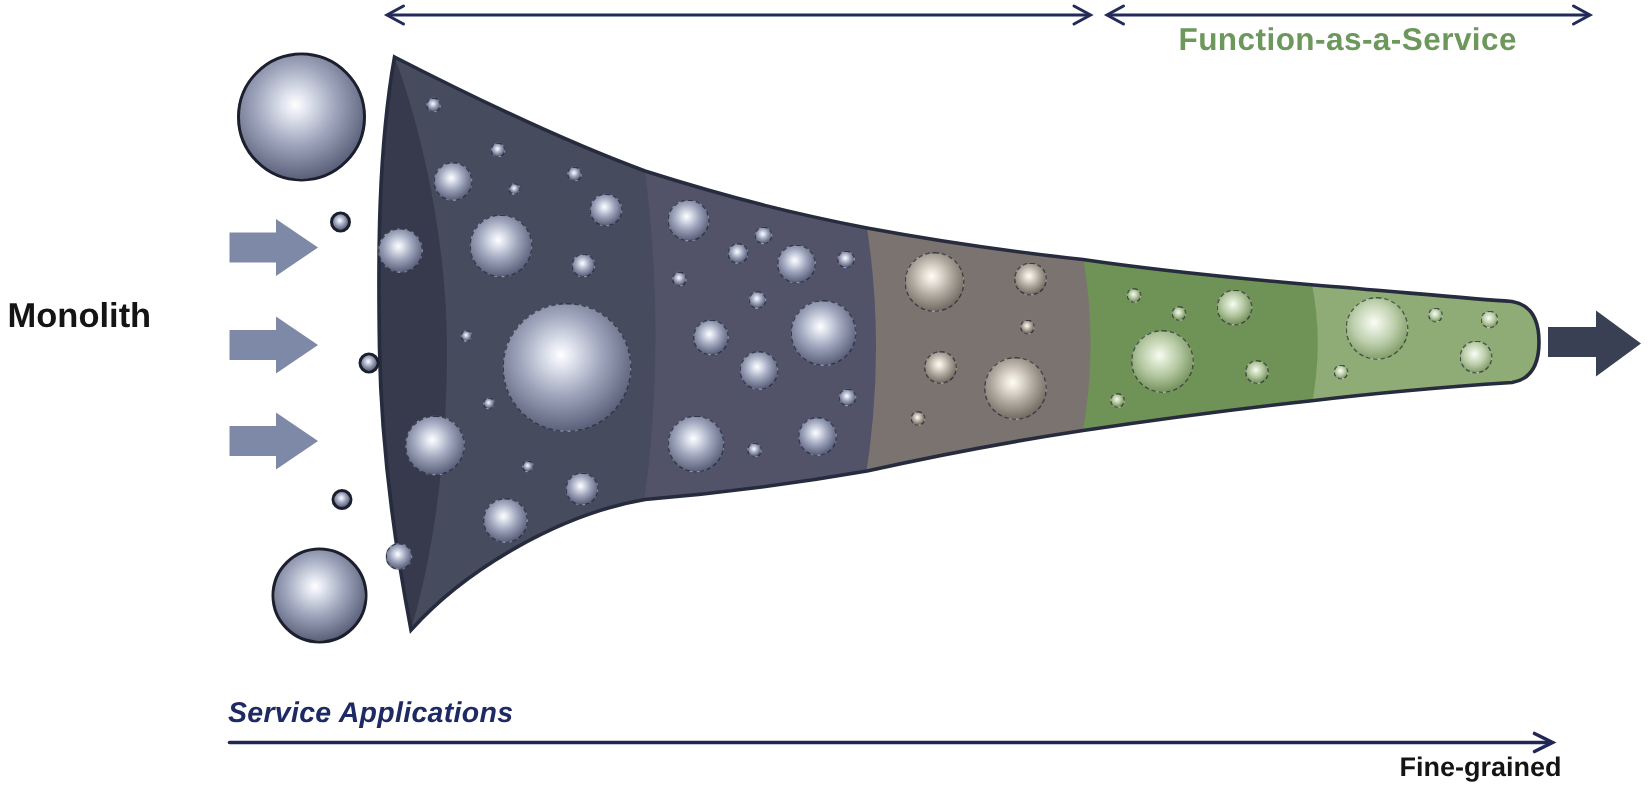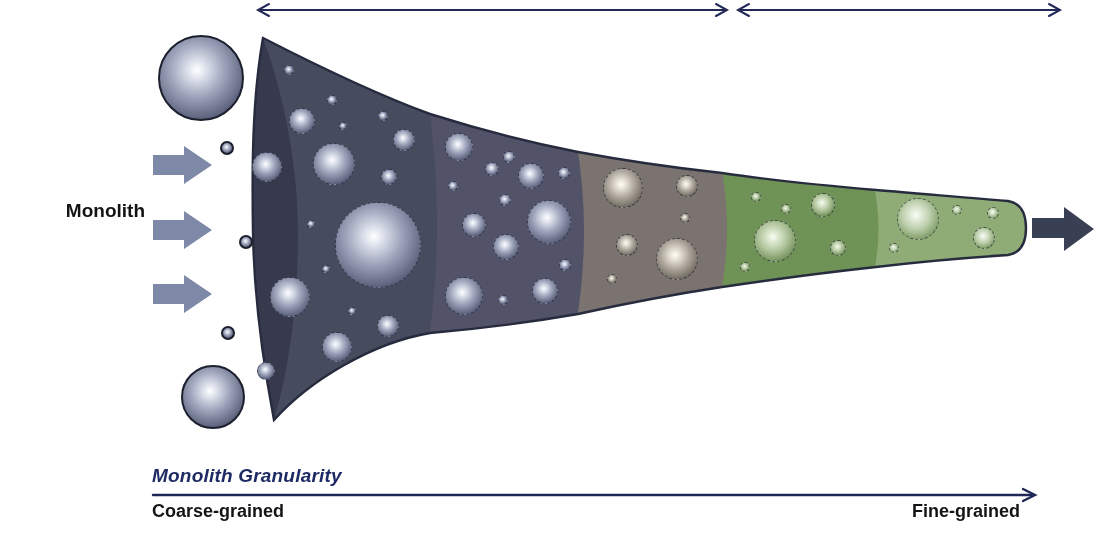--- a/index.html
+++ b/index.html
@@ -3,40 +3,40 @@
 <meta charset="utf-8">
 <style>
   html,body { margin:0; padding:0; background:#ffffff; }
   .stage {
     position:relative; width:1100px; height:540px; overflow:hidden;
     font-family:"Liberation Sans", sans-serif; background:#ffffff;
   }
   svg.layer { position:absolute; left:0; top:0; }
   .lbl { position:absolute; }
   .lbl-monolith {
-    left:5px; top:199px; width:140px; text-align:right;
-    font-size:19px; line-height:23px; font-weight:bold; color:var(--text-black);
+    left:5px; top:199px; width:140px; text-align:left;
+    font-size:23px; line-height:23px; font-weight:bold; color:var(--text-black);
   }
   .lbl-microservices {
     left:258px; top:15px; width:470px; text-align:center;
     font-size:21px; font-weight:bold; color:var(--microservices-blue); letter-spacing:0.3px;
   }
   .lbl-faas {
     left:737px; top:15px; width:323px; text-align:center;
     font-size:21px; font-weight:bold; color:var(--faas-green); letter-spacing:0.3px;
   }
   .lbl-granularity {
     left:152px; top:465px; font-size:19px; font-weight:bold; font-style:italic;
     color:var(--granularity-navy); letter-spacing:0.2px;
   }
   .lbl-coarse {
     left:152px; top:501px; font-size:18px; font-weight:bold; color:var(--text-black);
   }
   .lbl-fine {
-    right:80px; top:501px; font-size:18px; font-weight:bold; color:var(--text-black); text-align:right;
+    right:59px; top:501px; font-size:18px; font-weight:bold; color:var(--text-black); text-align:right;
   }
   #bubbles { position:absolute; left:0; top:0; width:1100px; height:540px; pointer-events:none; }
   .sphere { position:absolute; border-radius:50%; box-sizing:border-box; }
   .tone-blue {
     background:radial-gradient(circle at 45% 40%, #ffffff 0%, #dde1ec 14%, #9aa1b8 42%, #5c627b 74%, #41475c 100%);
   }
   .tone-taupe {
     background:radial-gradient(circle at 45% 40%, #fffdf7 0%, #e9e4da 14%, #b0a9a0 42%, #746d64 74%, #595349 100%);
   }
   .tone-green {
@@ -149,16 +149,16 @@
       <div class="sphere tone-mint edge-dashed" style="left: 897px; top: 198px; height: 42px; width: 42px;"></div>
       <div class="sphere tone-mint edge-dashed" style="left: 952px; top: 205px; height: 10px; width: 10px;"></div>
       <div class="sphere tone-mint edge-dashed" style="left: 889px; top: 243px; height: 10px; width: 10px;"></div>
       <div class="sphere tone-mint edge-dashed" style="left: 987px; top: 207px; height: 12px; width: 12px;"></div>
       <div class="sphere tone-mint edge-dashed" style="left: 973px; top: 227px; height: 22px; width: 22px;"></div>
     </div>
 
   <div class="lbl lbl-monolith">
     <div>Monolith</div>
   </div>
-  <div class="lbl lbl-granularity">Monolith Granularity</div>
-  <div class="lbl lbl-coarse">Coarse-grained</div>
+  <div class="lbl lbl-faas">Function-as-a-Service</div>
+  <div class="lbl lbl-granularity">Service Applications</div>
   <div class="lbl lbl-fine">Fine-grained</div>
 </div>
 
 </body></html>

